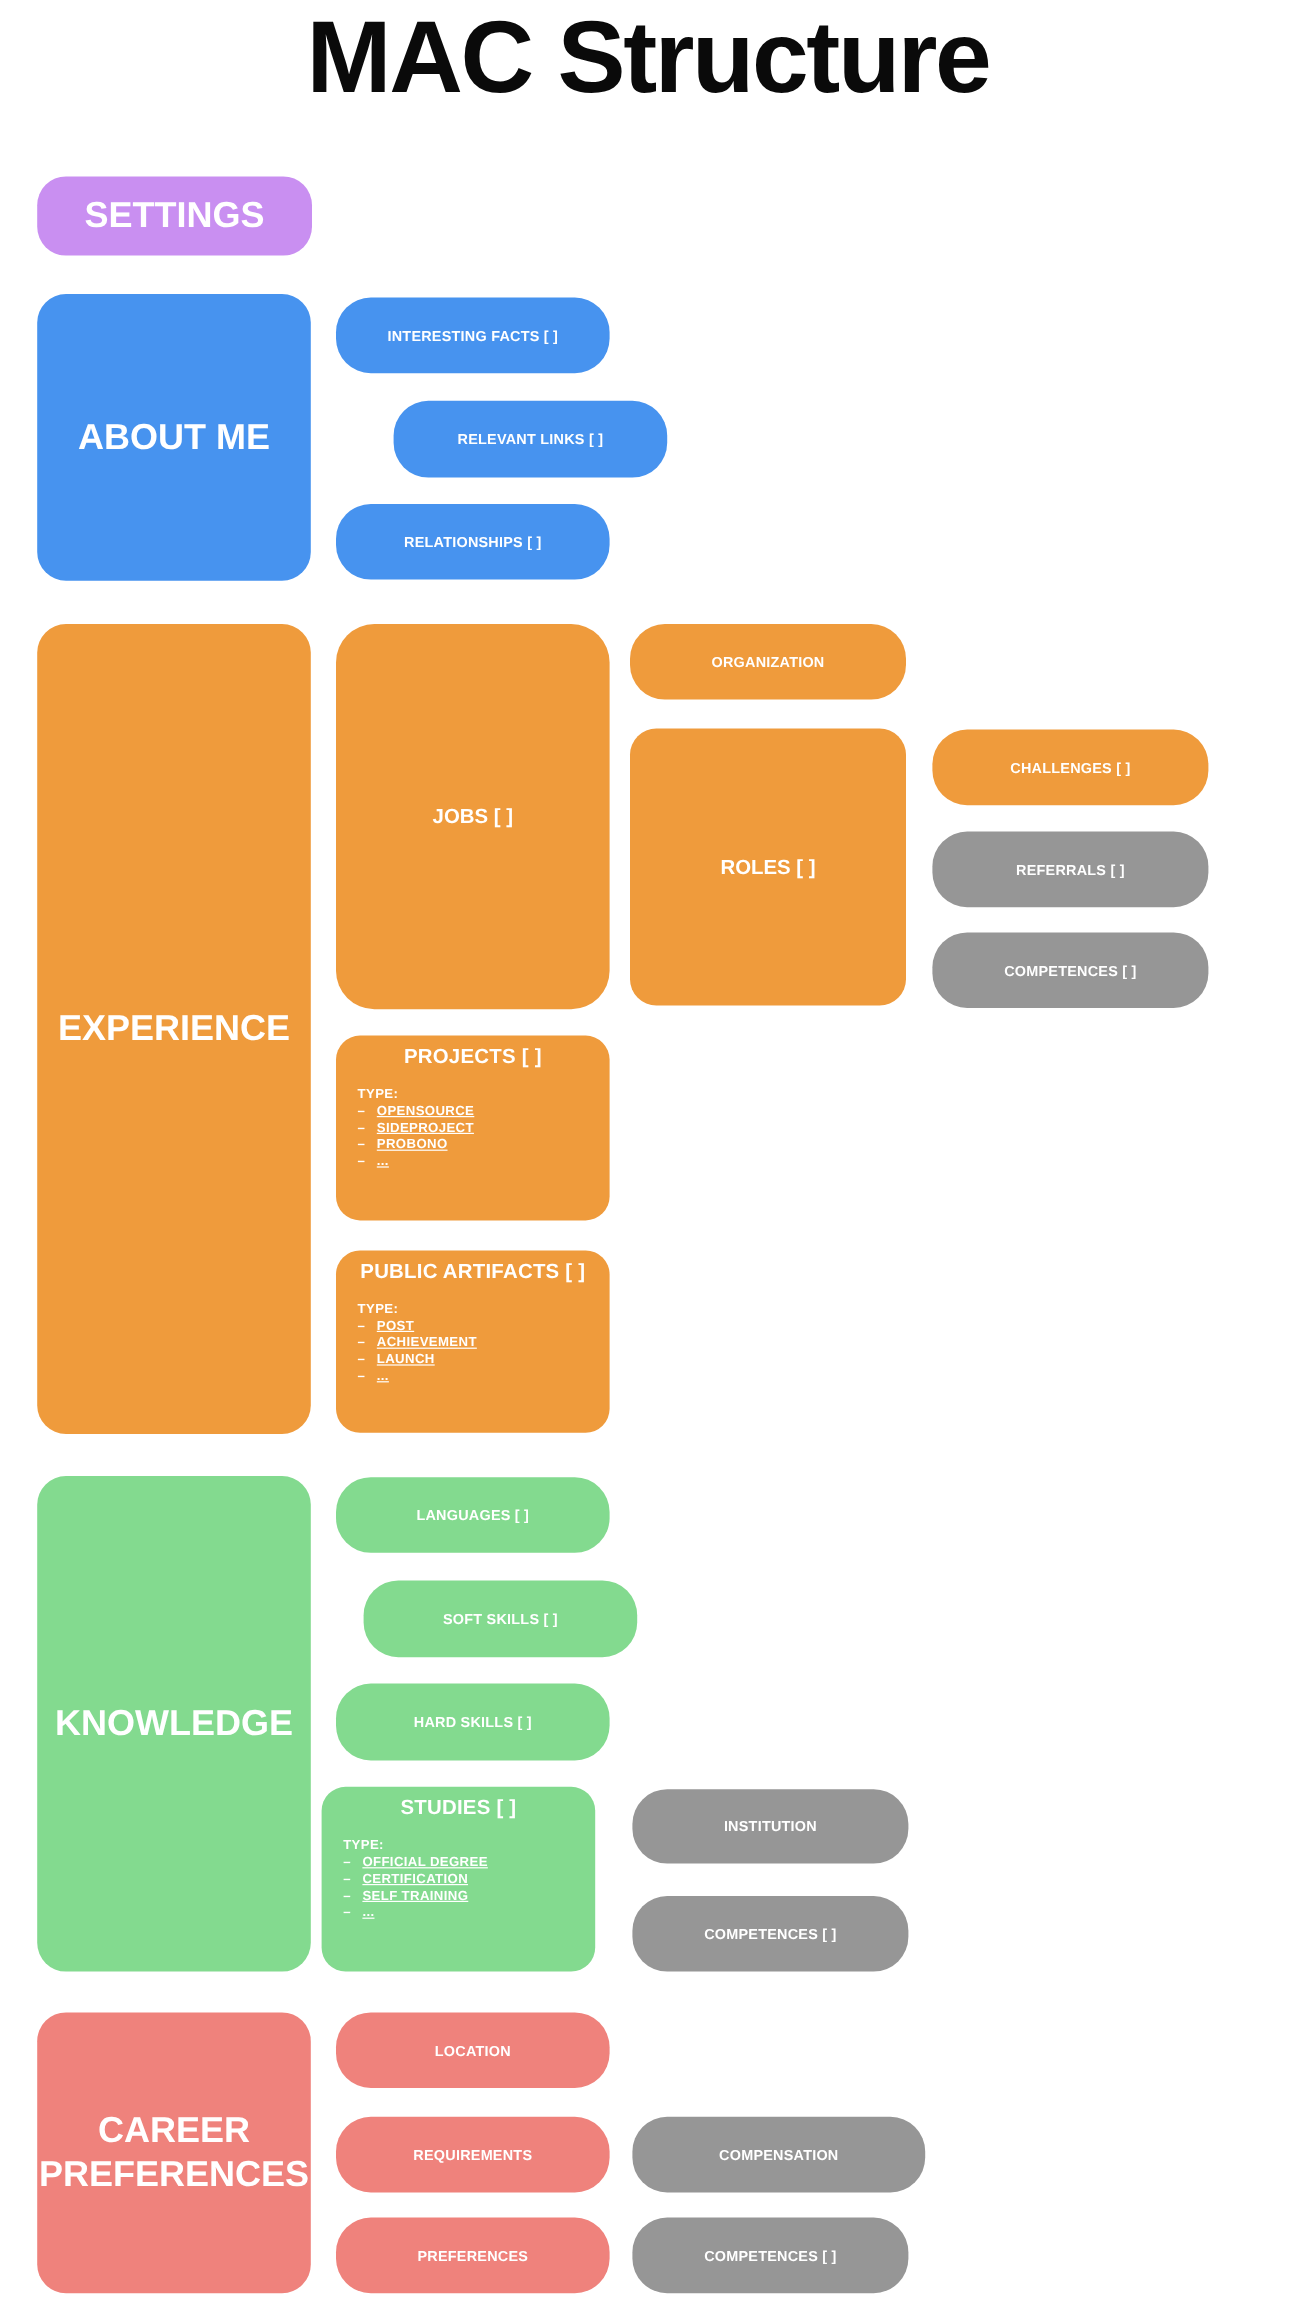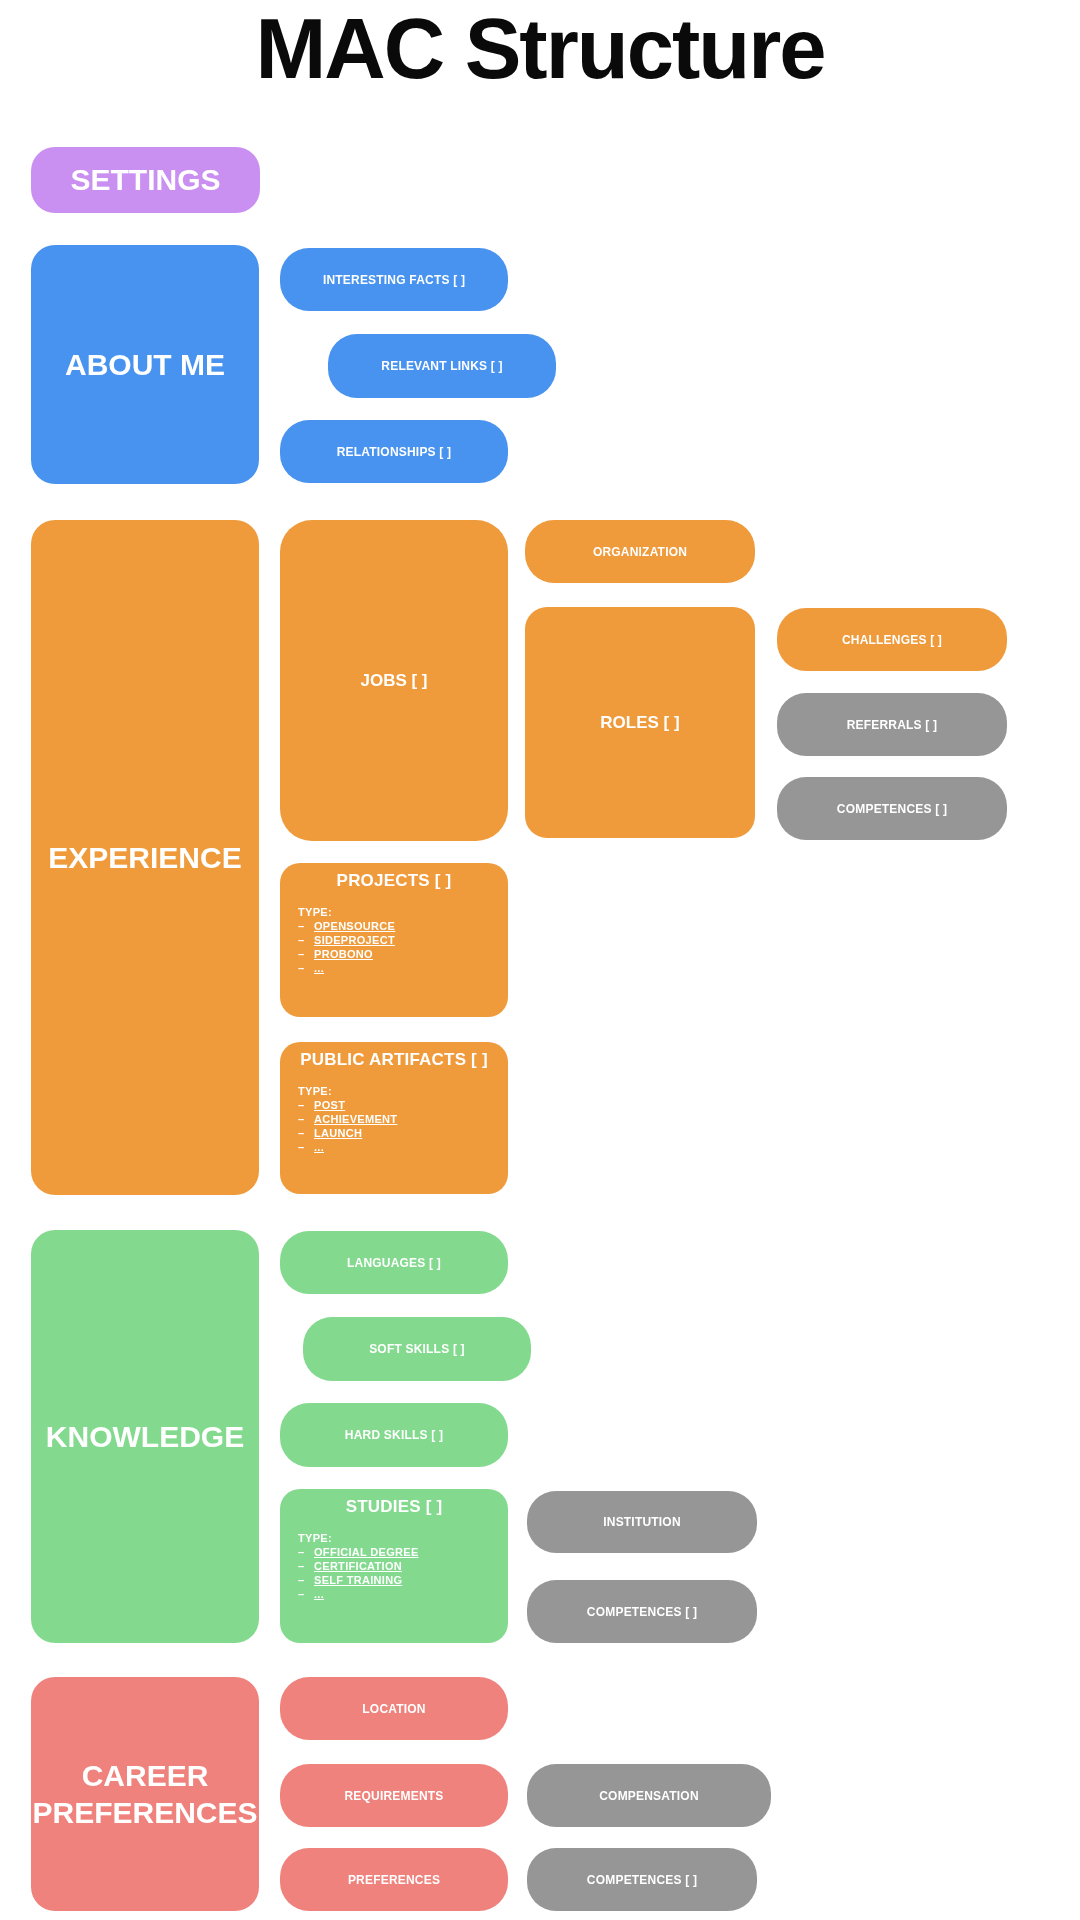--- a/index.html
+++ b/index.html
@@ -107,21 +107,21 @@
   <div class="node pill" style="left: 280px; top: 1231px; width: 228px; height: 63px; background-color: rgb(131, 218, 143);">
     <span class="lbl">LANGUAGES [ ]</span>
   </div>
   <div class="node pill" style="left: 280px; top: 1317px; width: 228px; height: 64px; background-color: rgb(131, 218, 143); margin-left: 23px;">
     <span class="lbl">SOFT SKILLS [ ]</span>
   </div>
   <div class="node pill" style="left: 280px; top: 1403px; width: 228px; height: 64px; background-color: rgb(131, 218, 143);">
     <span class="lbl">HARD SKILLS [ ]</span>
   </div>
 
-  <div class="node detail" style="left: 280px; top: 1489px; width: 228px; height: 154px; background-color: rgb(131, 218, 143);">
+  <div class="node detail" style="left: 268px; top: 1489px; width: 228px; height: 154px; background-color: rgb(131, 218, 143);">
     <div style="width:100%;">
       <span class="detail-title">STUDIES [ ]</span>
       <div class="typelist">
         <div class="type-heading">TYPE:</div>
         <div class="type-item"><span class="dash">–</span><span>OFFICIAL DEGREE</span></div>
         <div class="type-item"><span class="dash">–</span><span>CERTIFICATION</span></div>
         <div class="type-item"><span class="dash">–</span><span>SELF TRAINING</span></div>
         <div class="type-item"><span class="dash">–</span><span>...</span></div>
       </div>
     </div>

